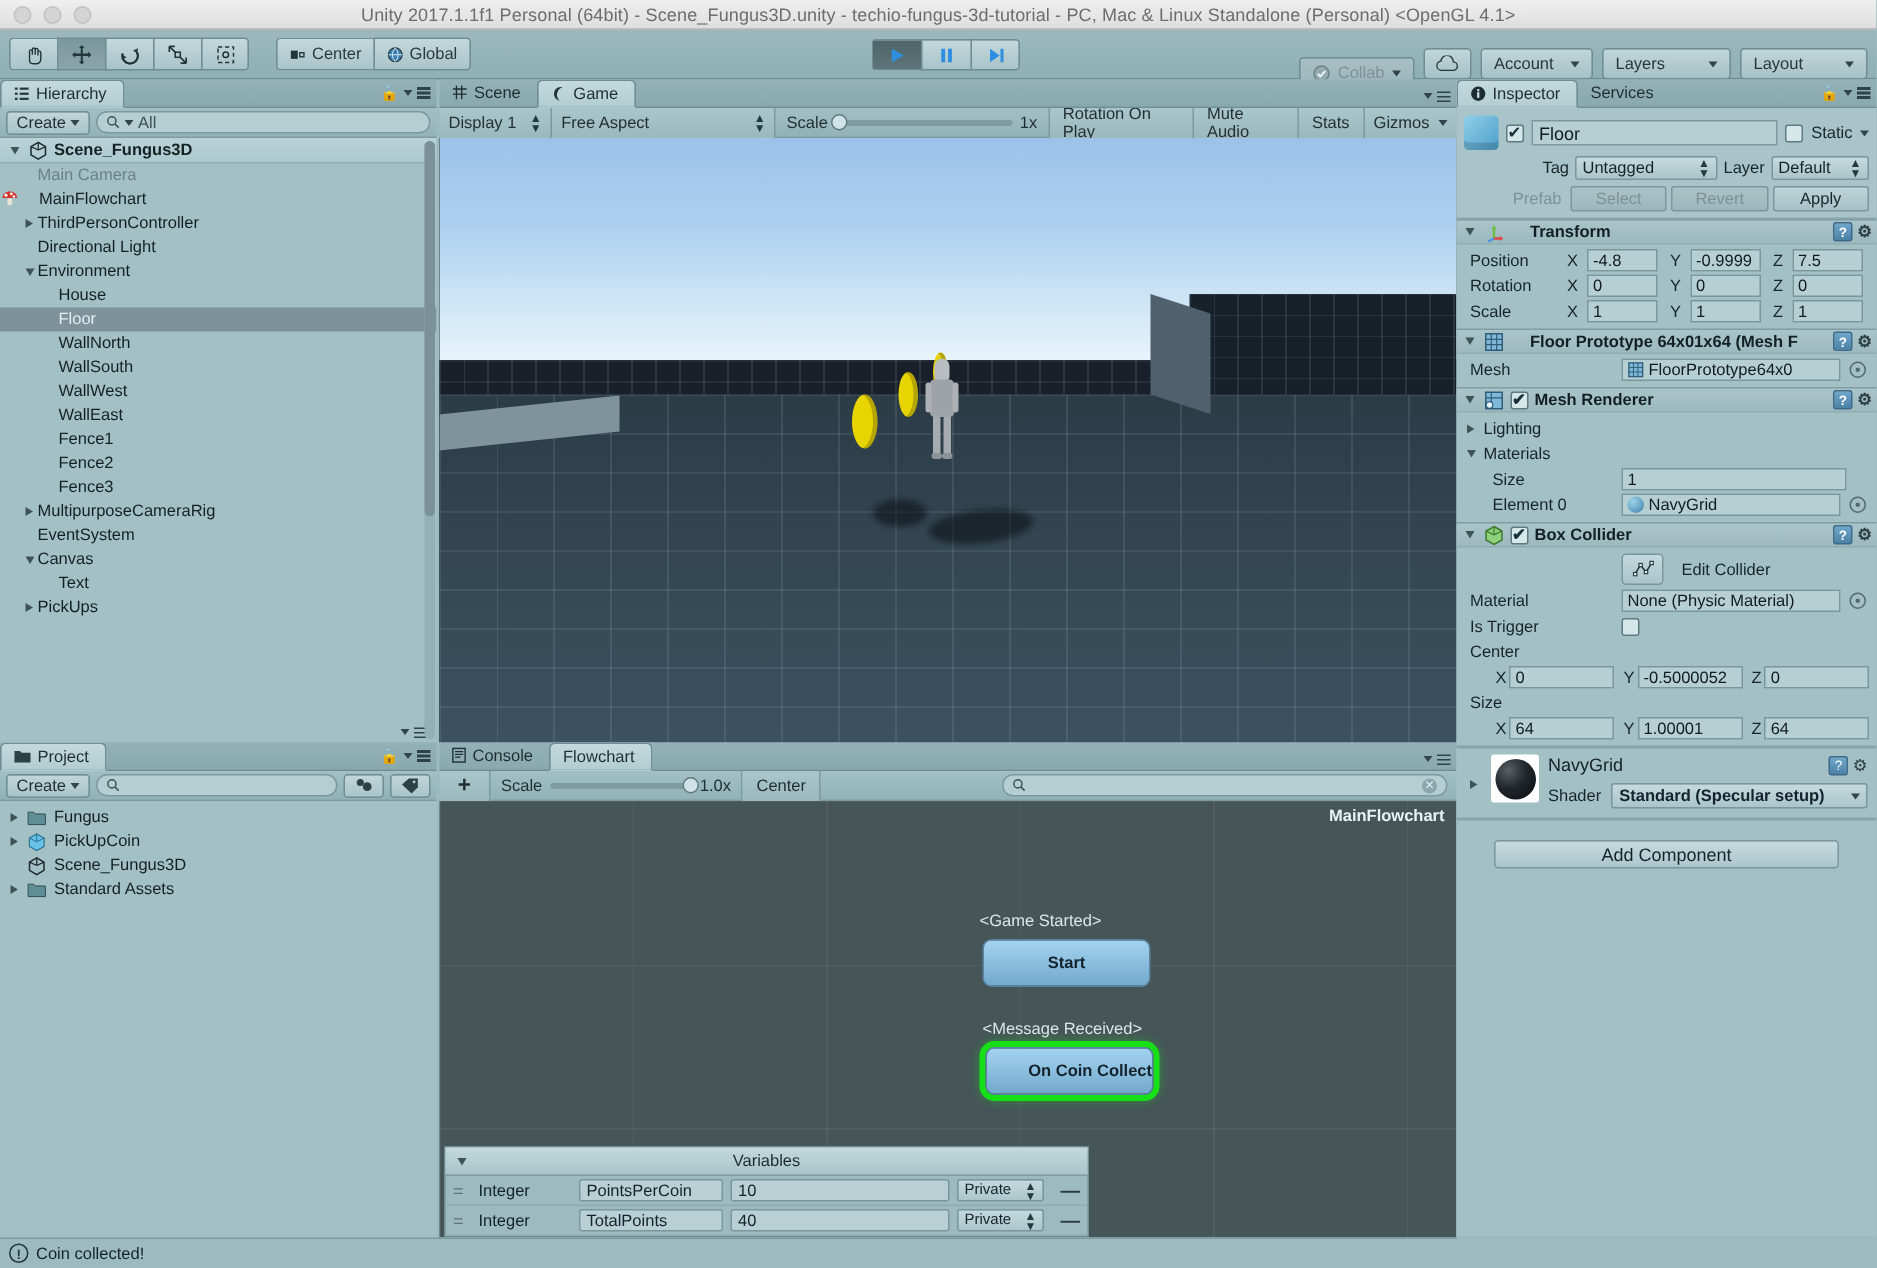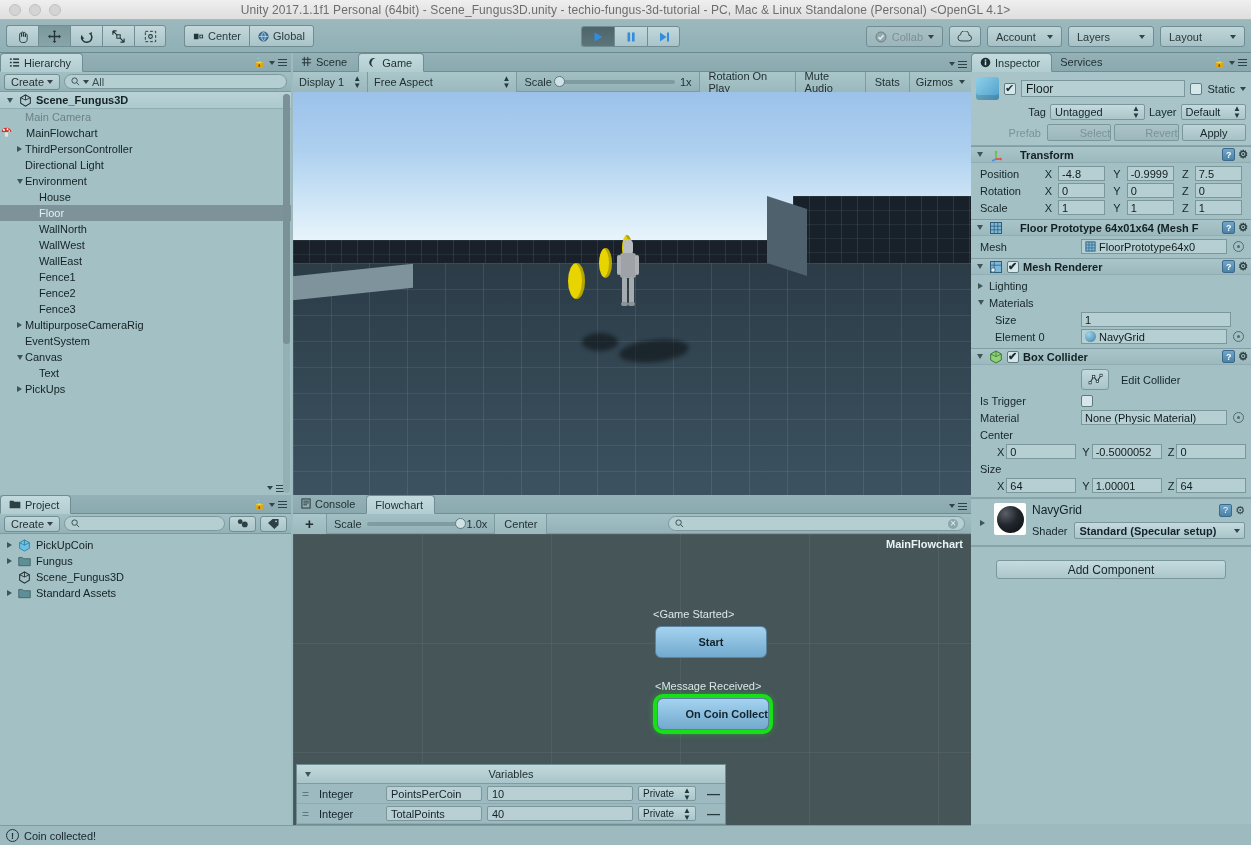--- a/index.html
+++ b/index.html
@@ -62,21 +62,21 @@
   .rightgroup {
     position:absolute; right:6px; top:6px; display:flex; gap:6px; align-items:center;
   }
   .rbtn {
     height:21px; padding:0 8px;
     background: linear-gradient(to bottom,#c0d6d9,#a6c1c6);
     border:1px solid #6f8d92; border-radius:3px;
     display:flex; align-items:center; gap:5px;
     color:#283638; font-size:11px;
   }
-  .rbtn.disabled { color:#7d9095; background: linear-gradient(to bottom,#a8c0c4,#9bb5ba); }
+  .rbtn.disabled { color:#7d9095; background: linear-gradient(to bottom,#a8c0c4,#9bb5ba); margin-top: 12px; }
   .caret { width:0;height:0;border-left:3px solid transparent;border-right:3px solid transparent;border-top:4px solid #31444a; }
 
   
   .panel { position:absolute; background:#9dbbbf; }
   .tabrow {
     height:19px; background: linear-gradient(to bottom,#93b1b6,#8aa9ae);
     display:flex; align-items:flex-end; position:relative;
     border-bottom:1px solid #6f8d92;
   }
   .tab {
@@ -236,21 +236,21 @@
     padding:0 4px; font-size:11px; color:#14232b;
   }
   .stepper { font-size:8px; line-height:7px; color:#22393d; text-align:center; }
   .irow3 { display:flex; align-items:center; gap:3px; margin-top:4px; }
   .pbtn {
     flex:1; height:17px; background: linear-gradient(to bottom,#bdd4d8,#a6c1c6);
     border:1px solid #7b979c; border-radius:2px;
     display:flex;align-items:center;justify-content:center;
     font-size:11px; color:#17262a;
   }
-  .pbtn.off { color:#7d9296; background: linear-gradient(to bottom,#aac3c7,#9cb7bc); justify-content: flex-end; }
+  .pbtn.off { color:#7d9296; background: linear-gradient(to bottom,#aac3c7,#9cb7bc); }
 
   .comphead {
     height:17px; display:flex; align-items:center; gap:4px; padding:0 3px;
     background: linear-gradient(to bottom,#a9c5c9,#9cb9be);
     border-top:1px solid #7f9da2; border-bottom:1px solid #8fadb2;
     font-weight:bold; font-size:11px; color:#122023;
   }
   .compicons { margin-left:auto; display:flex; gap:3px; align-items:center; }
   .helpicon {
     width:13px;height:13px;border-radius:2px;
@@ -516,20 +516,25 @@
             <span>Floor</span>
           </div>
           <div class="hrow">
             <span style="display: inline-block; width: 28px; flex: 0 0 auto;"></span>
             <span class="tri"></span>
             <span>WallNorth</span>
           </div>
           <div class="hrow">
             <span style="display: inline-block; width: 28px; flex: 0 0 auto;"></span>
             <span class="tri"></span>
+            <span>WallSouth</span>
+          </div>
+          <div class="hrow">
+            <span style="display: inline-block; width: 28px; flex: 0 0 auto;"></span>
+            <span class="tri"></span>
             <span>WallWest</span>
           </div>
           <div class="hrow">
             <span style="display: inline-block; width: 28px; flex: 0 0 auto;"></span>
             <span class="tri"></span>
             <span>WallEast</span>
           </div>
           <div class="hrow">
             <span style="display: inline-block; width: 28px; flex: 0 0 auto;"></span>
             <span class="tri"></span>
@@ -615,38 +620,38 @@
       </div>
       <div class="sbtn">
         <svg width="13" height="11" viewBox="0 0 14 12">
             <path d="M1 5.5L6 1h6.5v6.5L8 12 1 5.5z" fill="#2c4145"></path>
             <circle cx="9.8" cy="3.6" r="1" fill="#b9d2d6"></circle>
           </svg>
       </div>
     </div>
     <div class="pbody">
       <div id="project-rows" style="padding-top:3px;">
+          <div class="prow">
+            <span class="tri r" style="margin-left: 4px;"></span>
+            <span class="hicon" style="margin-left: 3px; margin-right: 4px; flex: 0 0 14px; display: flex; align-items: center;">
+              <svg width="13" height="11" viewBox="0 0 14 12">
+                <path d="M.7 10.6V1.6h4L6 2.9h7.3v7.7z" fill="#5e8f96" stroke="#2f4b50" stroke-width=".7"></path>
+              </svg>
+            </span>
+            <span>Fungus</span>
+          </div>
           <div class="prow">
             <span class="tri r" style="margin-left: 4px;"></span>
             <span class="hicon" style="margin-left: 3px; margin-right: 4px; flex: 0 0 14px; display: flex; align-items: center;">
               <svg width="13" height="13" viewBox="0 0 14 14">
                 <path d="M7 1l5.3 3v6L7 13 1.7 10V4z" fill="#67c2e8" stroke="#2a6e8c" stroke-width=".8"></path>
                 <path d="M7 1v5.6M7 6.6L1.7 4M7 6.6L12.3 4" stroke="#2a6e8c" stroke-width=".7" fill="none"></path>
               </svg>
             </span>
             <span>PickUpCoin</span>
-          </div>
-          <div class="prow">
-            <span class="tri r" style="margin-left: 4px;"></span>
-            <span class="hicon" style="margin-left: 3px; margin-right: 4px; flex: 0 0 14px; display: flex; align-items: center;">
-              <svg width="13" height="11" viewBox="0 0 14 12">
-                <path d="M.7 10.6V1.6h4L6 2.9h7.3v7.7z" fill="#5e8f96" stroke="#2f4b50" stroke-width=".7"></path>
-              </svg>
-            </span>
-            <span>Fungus</span>
           </div>
           <div class="prow">
             <span class="tri" style="margin-left: 4px;"></span>
             <span class="hicon" style="margin-left: 3px; margin-right: 4px; flex: 0 0 14px; display: flex; align-items: center;">
               <svg width="13" height="13" viewBox="0 0 14 14">
                 <path d="M7 1l5.2 3v6L7 13 1.8 10V4z" fill="none" stroke="#1d2b2e" stroke-width="1.1"></path>
                 <path d="M7 1v5.5M7 6.5L1.8 4M7 6.5L12.2 4" stroke="#1d2b2e" stroke-width=".9" fill="none"></path>
               </svg>
             </span>
             <span>Scene_Fungus3D</span>
@@ -1064,29 +1069,29 @@
                 <path d="M2 10.5L6 4l4 5 4-6.5" fill="none" stroke="#22363a" stroke-width="1.1"></path>
                 <rect x="1" y="9.3" width="2.4" height="2.4" fill="#e6f2f5" stroke="#22363a" stroke-width=".8"></rect>
                 <rect x="4.9" y="2.8" width="2.4" height="2.4" fill="#e6f2f5" stroke="#22363a" stroke-width=".8"></rect>
                 <rect x="8.8" y="7.8" width="2.4" height="2.4" fill="#e6f2f5" stroke="#22363a" stroke-width=".8"></rect>
                 <rect x="12.8" y="1.3" width="2.4" height="2.4" fill="#e6f2f5" stroke="#22363a" stroke-width=".8"></rect>
               </svg>
           </div>
           <span class="fname" style="margin-left:9px;">Edit Collider</span>
         </div>
         <div class="frow">
-          <span class="fname" style="width:103px;padding-left:5px;">Is Trigger</span>
-          <span class="cbx"></span>
-        </div>
-        <div class="frow">
           <span class="fname" style="width:103px;padding-left:5px;">Material</span>
           <div class="objfield" style="flex:1;">
             <span>None (Physic Material)</span>
           </div>
           <span class="dot-target" style="margin:0 3px;"></span>
+        </div>
+        <div class="frow">
+          <span class="fname" style="width:103px;padding-left:5px;">Is Trigger</span>
+          <span class="cbx"></span>
         </div>
         <div class="frow">
           <span class="fname" style="padding-left:5px;">Center</span>
         </div>
         <div class="frow" style="padding-left:22px;gap:2px;">
           <span class="fname">X</span>
           <div class="field" style="width:70px;">
               <span>0</span>
             </div>
           <span class="fname" style="margin-left:4px;">Y</span>

